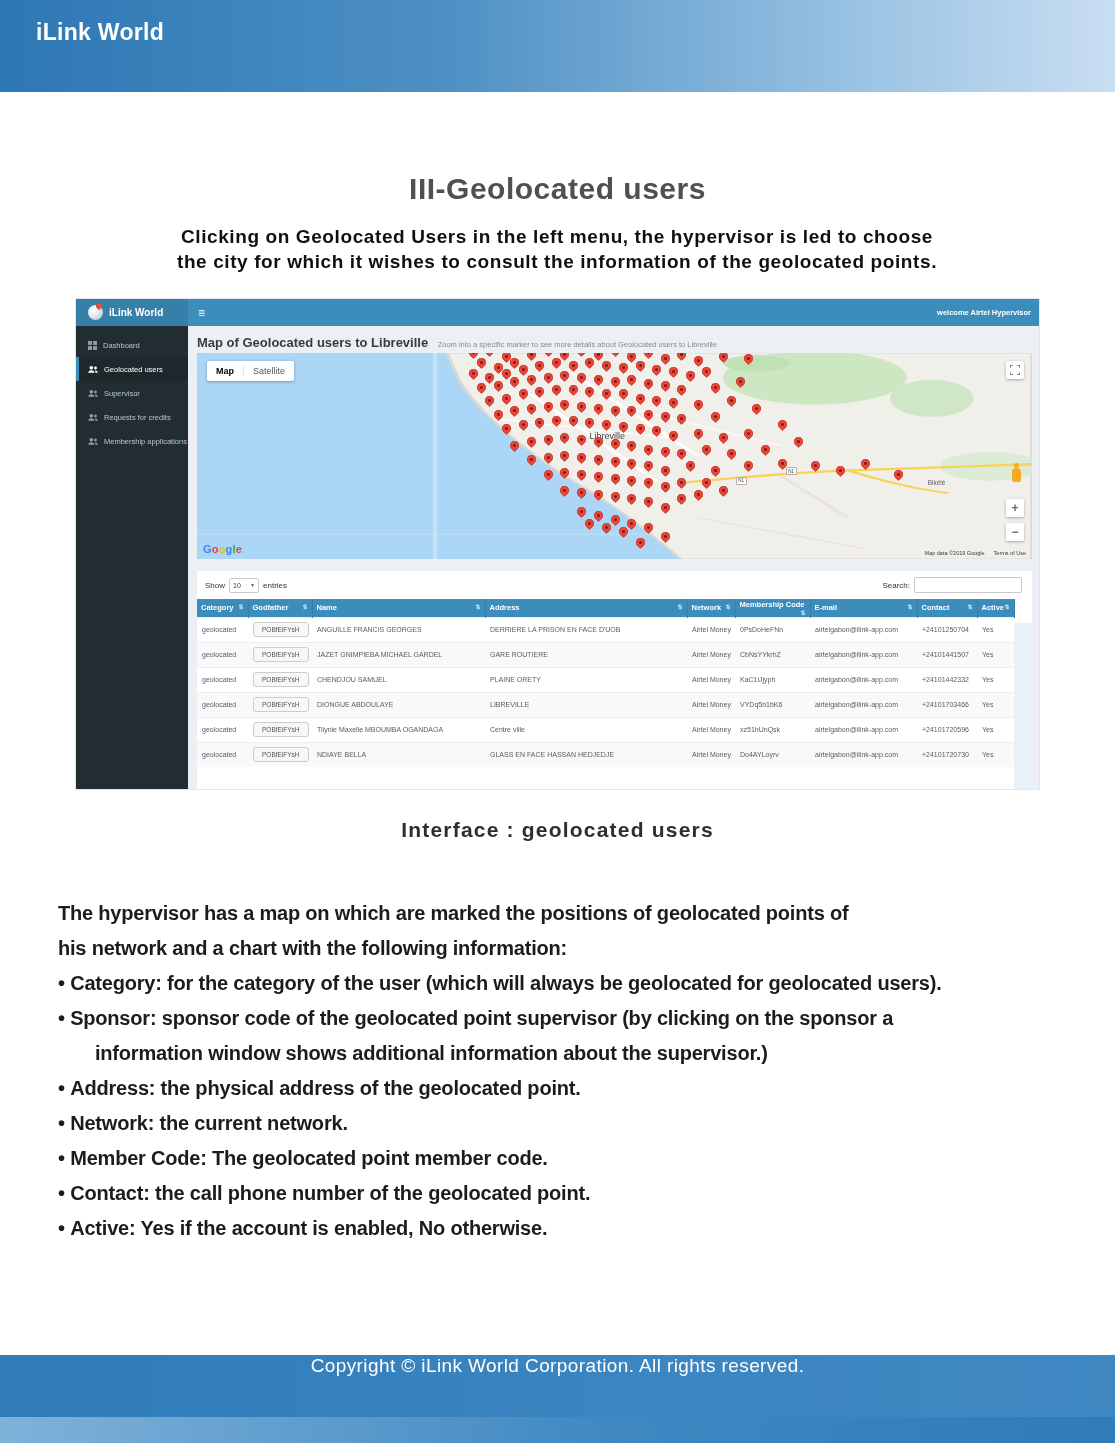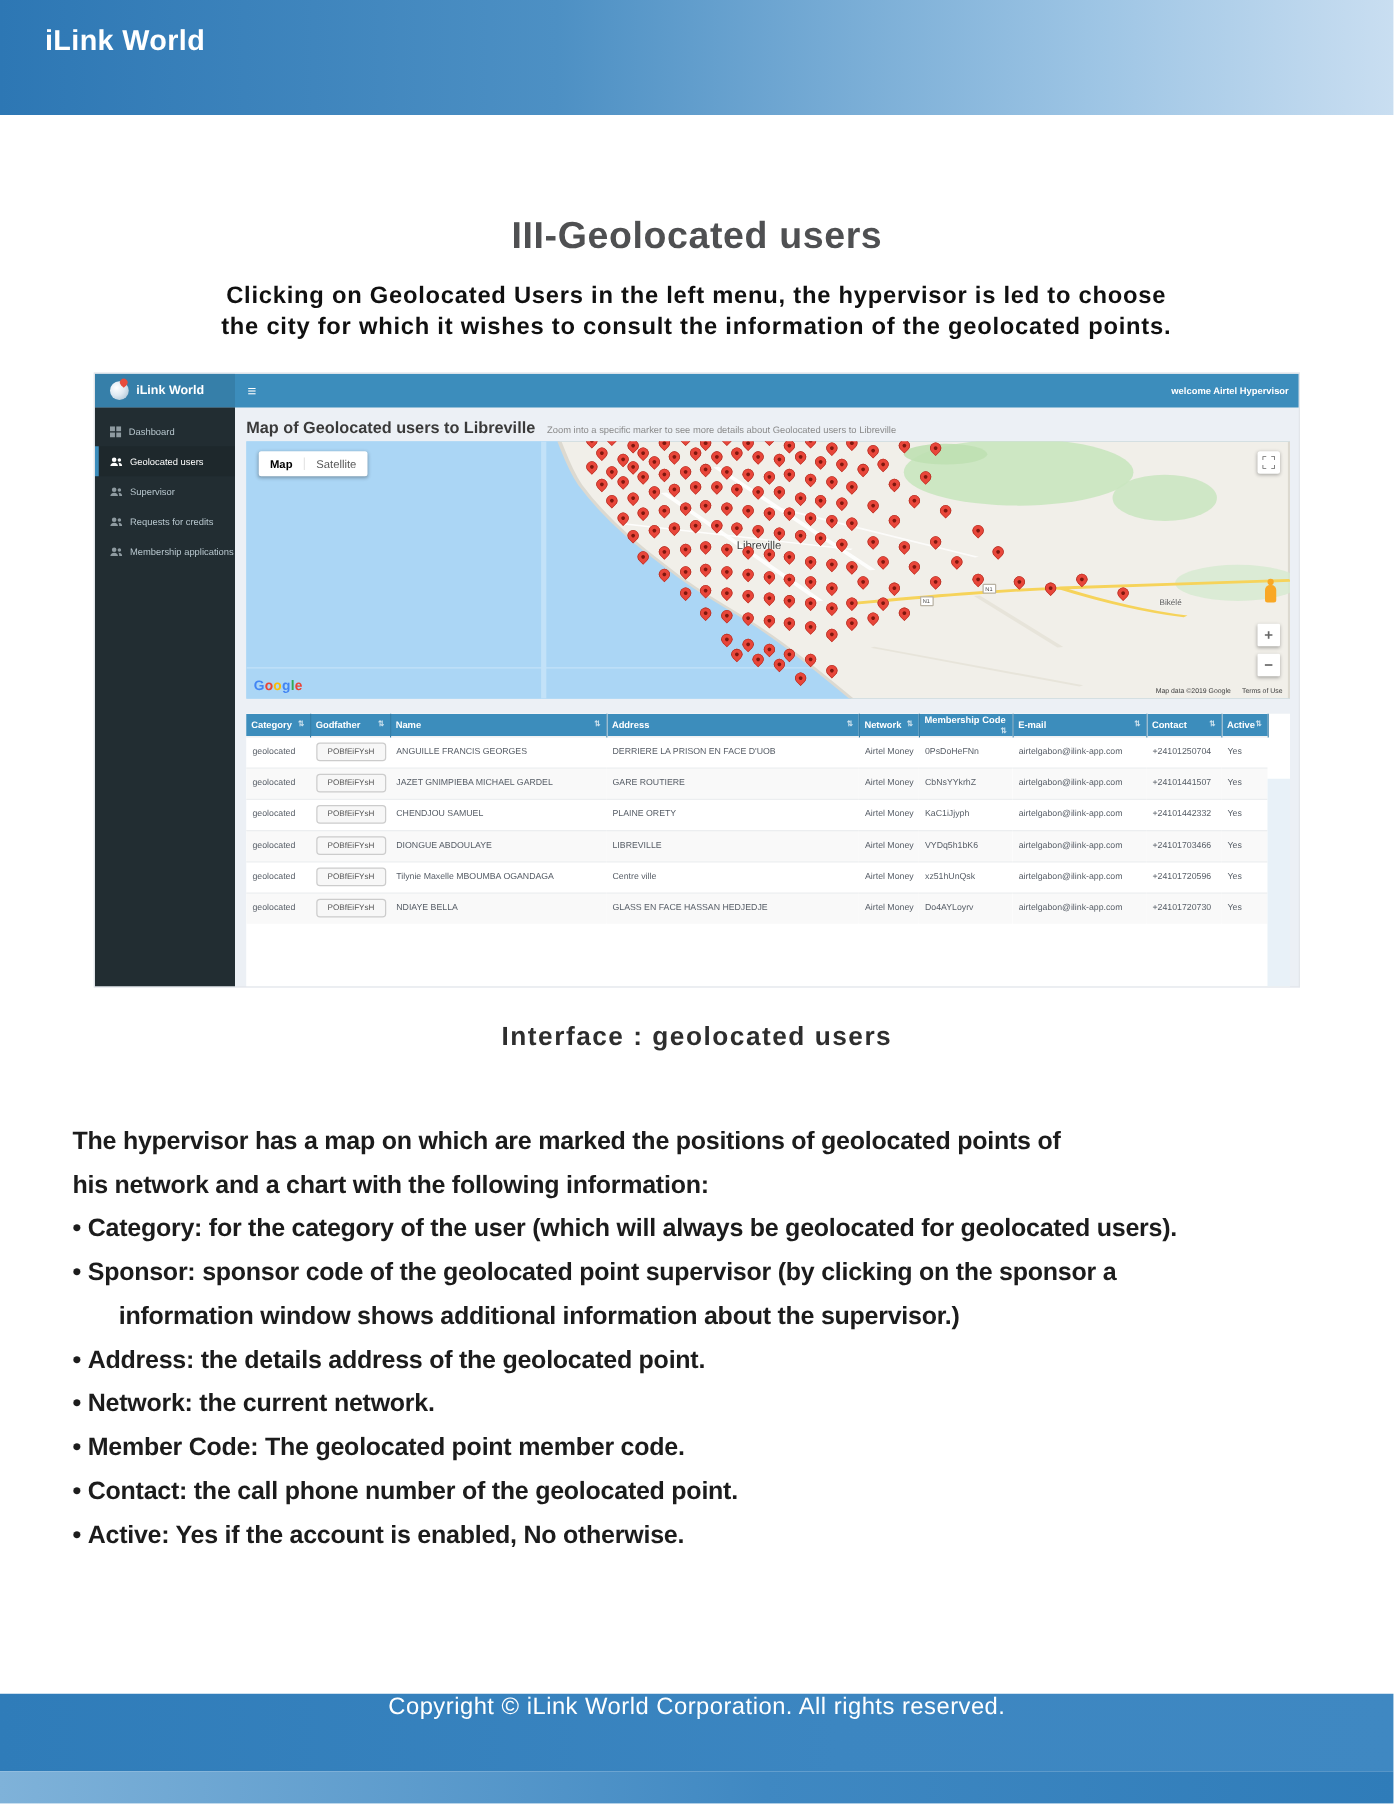--- a/index.html
+++ b/index.html
@@ -418,20 +418,34 @@
         <div class="zoom-btn zoom-in">+</div>
         <div class="zoom-btn zoom-out">−</div>
         <div class="google-logo" id="google-logo"><span style="color: rgb(66, 133, 244);">G</span><span style="color: rgb(234, 67, 53);">o</span><span style="color: rgb(251, 188, 5);">o</span><span style="color: rgb(66, 133, 244);">g</span><span style="color: rgb(52, 168, 83);">l</span><span style="color: rgb(234, 67, 53);">e</span></div>
         <div class="map-attrib">
           <span>Map data ©2019 Google</span>
           <span class="terms">Terms of Use</span>
         </div>
       </div>
 
       <div class="panel">
+        <div class="controls">
+          <div class="show-group">
+            <span>Show</span>
+            <span class="page-size">
+              <span>10</span>
+              <span class="caret">▼</span>
+            </span>
+            <span>entries</span>
+          </div>
+          <div class="search-group">
+            <span>Search:</span>
+            <input class="search-input" type="text" style="">
+          </div>
+        </div>
         <table class="grid">
           <colgroup id="grid-cols">
               <col style="width: 51px;">
               <col style="width: 64px;">
               <col style="width: 173px;">
               <col style="width: 202px;">
               <col style="width: 48px;">
               <col style="width: 75px;">
               <col style="width: 107px;">
               <col style="width: 60px;">
@@ -525,21 +539,21 @@
   </div>
 
   <div class="doc-caption">Interface : geolocated users</div>
 
   <div class="doc-body" id="doc-body">
       <div class="line p">The hypervisor has a map on which are marked the positions of geolocated points of</div>
       <div class="line p">his network and a chart with the following information:</div>
       <div class="line b">Category: for the category of the user (which will always be geolocated for geolocated users).</div>
       <div class="line b">Sponsor: sponsor code of the geolocated point supervisor (by clicking on the sponsor a</div>
       <div class="line c">information window shows additional information about the supervisor.)</div>
-      <div class="line b">Address: the details address of the geolocated point.</div>
+      <div class="line b">Address: the physical address of the geolocated point.</div>
       <div class="line b">Network: the current network.</div>
       <div class="line b">Member Code: The geolocated point member code.</div>
       <div class="line b">Contact: the call phone number of the geolocated point.</div>
       <div class="line b">Active: Yes if the account is enabled, No otherwise.</div>
     </div>
 
   <div class="doc-footer">
     <div class="band">
       <span>Copyright © iLink World Corporation. All rights reserved.</span>
     </div>

